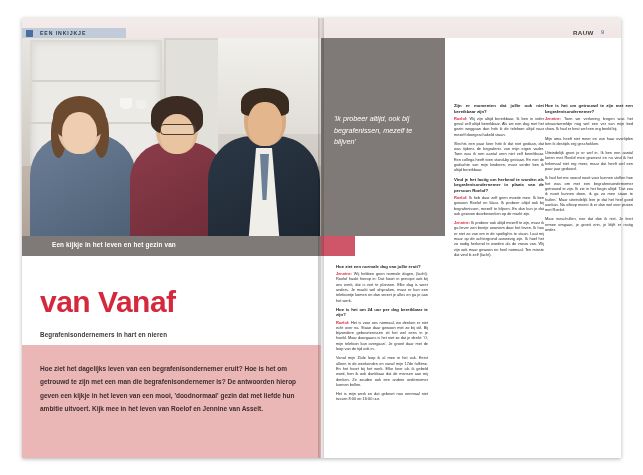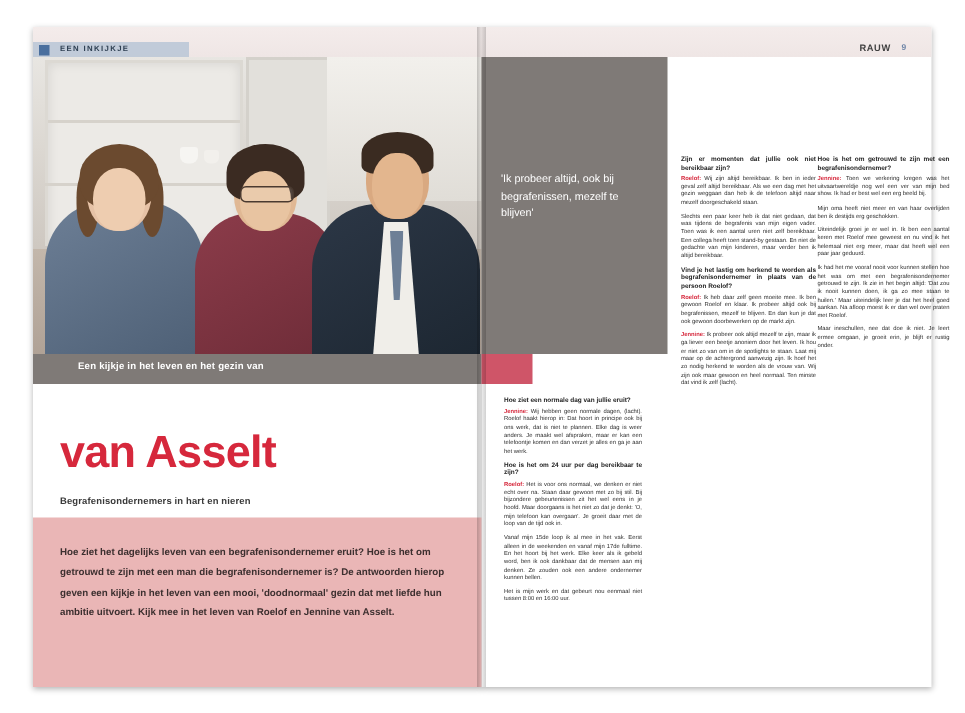--- a/index.html
+++ b/index.html
@@ -77,21 +77,21 @@
     font-weight:bold;letter-spacing:-.5px;line-height:32px;white-space:nowrap;}
   .subtitle{position:absolute;left:40px;top:331px;font-size:6.3px;font-weight:bold;color:#3a3a3a;letter-spacing:.1px;}
 
   
   .introblock{position:absolute;left:22px;top:345px;width:299px;height:113px;background:#eab6b6;}
   .introtxt{position:absolute;left:40px;top:362px;width:262px;font-size:6.5px;
     font-weight:bold;color:#3c2f2f;line-height:13.4px;}
 
   
   .quotepanel{position:absolute;left:321px;top:38px;width:124px;height:198px;background:#7f7a77;}
-  .quotetxt{position:absolute;left:334px;top:113px;width:102px;font-size:7.2px;
+  .quotetxt{position:absolute;left:334px;top:113px;width:102px;font-size:7.2px;font-style:italic;
     color:#ffffff;line-height:11.6px;}
 
   
   .col{position:absolute;font-size:3.9px;line-height:5.3px;color:#2b2b2b;text-align:justify;}
   .col h4{margin:0 0 1.5px 0;font-size:4.3px;line-height:5.6px;color:#1d1d1d;font-weight:bold;}
   .col p{margin:0 0 4px 0;}
   .nm{color:#d6283c;font-weight:bold;}
   .c1{left:336px;top:264px;width:92px;}
   .c2{left:454px;top:103px;width:90px;}
   .c3{left:545px;top:103px;width:88px;}
@@ -142,21 +142,21 @@
     <div class="p3-face"></div>
   </div>
 
   <div class="quotepanel"></div>
   <div class="quotetxt">'Ik probeer altijd, ook bij begrafenissen, mezelf te blijven'</div>
 
   <div class="capbar"></div>
   <div class="capbar-accent"></div>
   <div class="capbar-txt">Een kijkje in het leven en het gezin van</div>
 
-  <div class="title2">van Asselt</div>
+  <div class="title2">van Vanaf</div>
   <div class="subtitle">Begrafenisondernemers in hart en nieren</div>
 
   <div class="introblock"></div>
   <div class="introtxt">Hoe ziet het dagelijks leven van een begrafenisondernemer eruit? Hoe is het om getrouwd te zijn met een man die begrafenisondernemer is? De antwoorden hierop geven een kijkje in het leven van een mooi, 'doodnormaal' gezin dat met liefde hun ambitie uitvoert. Kijk mee in het leven van Roelof en Jennine van Asselt.</div>
 
   <div class="col c1">
       <h4>Hoe ziet een normale dag van jullie eruit?</h4>
       <p><span class="nm">Jennine: </span>Wij hebben geen normale dagen, (lacht). Roelof haakt hierop in: Dat hoort in principe ook bij ons werk, dat is niet te plannen. Elke dag is weer anders. Je maakt wel afspraken, maar er kan een telefoontje komen en dan verzet je alles en ga je aan het werk.</p>
       <h4>Hoe is het om 24 uur per dag bereikbaar te zijn?</h4>
       <p><span class="nm">Roelof: </span>Het is voor ons normaal, we denken er niet echt over na. Staan daar gewoon met zo bij stil. Bij bijzondere gebeurtenissen zit het wel eens in je hoofd. Maar doorgaans is het niet zo dat je denkt: 'O, mijn telefoon kan overgaan'. Je groeit daar met de loop van de tijd ook in.</p>

